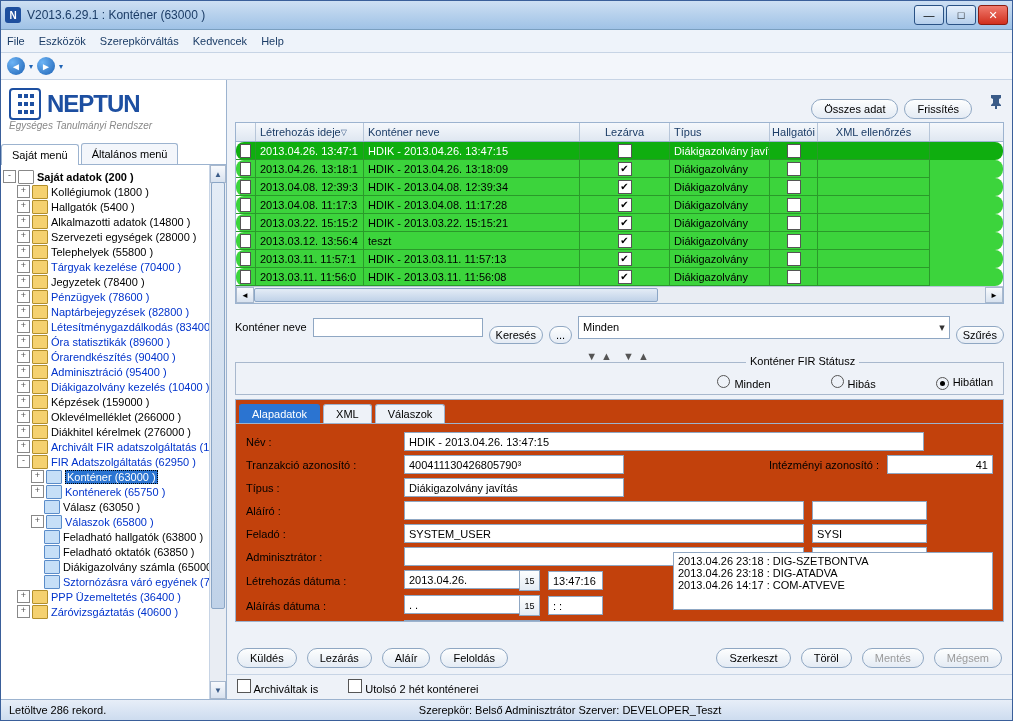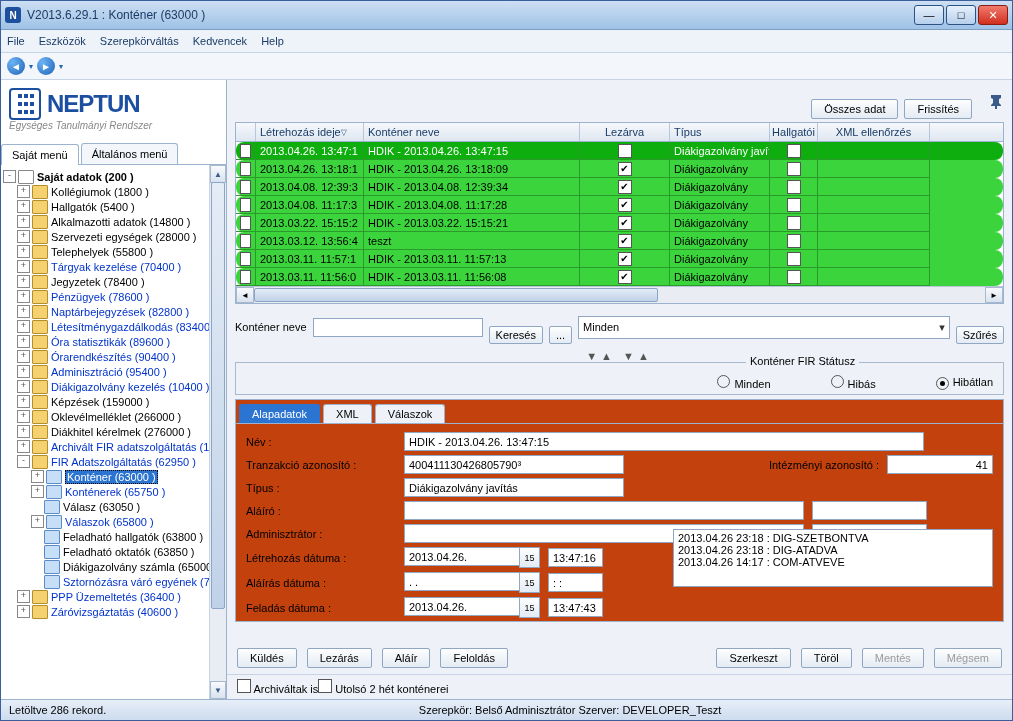--- a/index.html
+++ b/index.html
@@ -46,21 +46,21 @@
   .tree .indent-1{padding-left:0px;}
   .tree .indent-2{padding-left:14px;}
   .tree .indent-3{padding-left:28px;}
   .vscroll{position:absolute;right:0;top:0;bottom:0;width:16px;background:#e9edf3;border-left:1px solid #c7d4e5;}
   .vscroll .arrow{height:16px;background:linear-gradient(#f8fafd,#d8e2ef);border:1px solid #a8b8cd;display:flex;align-items:center;justify-content:center;font-size:8px;color:#3a5b88;}
   .vscroll .track{position:absolute;top:17px;bottom:17px;left:0;right:0;}
   .vscroll .thumb{position:absolute;left:1px;right:1px;background:linear-gradient(#e4ecf6,#c0d2e8);border:1px solid #8ba6c6;border-radius:2px;}
   
   .right{flex:1;display:flex;flex-direction:column;min-width:0;background:#eef2f8;}
   .right-toolbar{height:34px;display:flex;align-items:center;justify-content:flex-end;padding:4px 8px;gap:6px;}
-  .btn{background:linear-gradient(#fdfefe,#e4ebf4);border:1px solid #8fa7c3;padding:3px 12px;border-radius:2px;cursor:default;margin-top:16px;}
+  .btn{background:linear-gradient(#fdfefe,#e4ebf4);border:1px solid #8fa7c3;padding:3px 12px;border-radius:10px;cursor:default;margin-top:16px;}
   .btn.small{padding:2px 6px;}
   .btn.disabled{color:#9a9a9a;}
   .pin-icon{width:16px;height:16px;margin-left:10px;}
   
   .grid-area{border:1px solid #9cb3cf;margin:0 8px;background:#fff;position:relative;}
   .grid-head,.grid-row{display:flex;}
   .grid-head{background:linear-gradient(#f5f8fc,#dfe7f1);border-bottom:1px solid #9cb3cf;}
   .gh,.gc{border-right:1px solid #b7c6d9;padding:2px 4px;box-sizing:border-box;overflow:hidden;white-space:nowrap;height:18px;display:flex;align-items:center;}
   .gh{font-weight:normal;color:#1b3c66;}
   .gh.sort::after{content:" ▽";font-size:8px;color:#3a5b88;}
@@ -102,21 +102,21 @@
   .form-row{display:flex;align-items:center;margin-bottom:4px;gap:8px;}
   .form-row .lbl{width:150px;}
   .w400{width:400px;} .w220{width:220px;} .w115{width:115px;} .w55{width:55px;}
   .readonly{background:#fff;border:1px solid #8fa7c3;height:19px;padding:1px 4px;box-sizing:border-box;display:flex;align-items:center;overflow:hidden;}
   .date-field{display:flex;}
   .date-field .readonly{border-right:none;}
   .date-btn{width:19px;height:19px;border:1px solid #8fa7c3;background:linear-gradient(#fdfefe,#e4ebf4);display:flex;align-items:center;justify-content:center;font-size:9px;}
   .multiline{width:320px;height:58px;border:1px solid #8fa7c3;background:#fff;padding:2px 4px;box-sizing:border-box;white-space:pre;overflow:hidden;font-size:11px;}
   .btn-row{display:flex;gap:10px;padding:6px 10px;align-items:center;}
   .btn-row .spacer{flex:1;}
-  .check-row{display:flex;align-items:center;padding:4px 10px;border-top:1px solid #c7d4e5;}
+  .check-row{display:flex;align-items:center;gap:30px;padding:4px 10px;border-top:1px solid #c7d4e5;}
   
   .statusbar{height:20px;background:linear-gradient(#e7eef8,#cddcef);border-top:1px solid #9cb3cf;display:flex;align-items:center;padding:0 8px;gap:30px;}
   .statusbar .seg{white-space:nowrap;}
 </style>
 </head>
 <body>
 
 <div class="window">
 
   <div class="titlebar">
@@ -527,20 +527,25 @@
           <div class="form-row">
             <div class="lbl">Típus :</div>
             <div class="readonly w220">Diákigazolvány javítás</div>
           </div>
           <div class="form-row">
             <div class="lbl">Aláíró :</div>
             <div class="readonly w400"></div>
             <div class="readonly w115"></div>
           </div>
           <div class="form-row">
+            <div class="lbl">Feladó :</div>
+            <div class="readonly w400">SYSTEM_USER</div>
+            <div class="readonly w115">SYSI</div>
+          </div>
+          <div class="form-row">
             <div class="lbl">Adminisztrátor :</div>
             <div class="readonly w400"></div>
             <div class="readonly w115"></div>
           </div>
           <div class="form-row">
             <div class="lbl">Létrehozás dátuma :</div>
             <div class="date-field">
                 <div class="readonly w115">2013.04.26.</div>
                 <div class="date-btn">15</div>
               </div>

